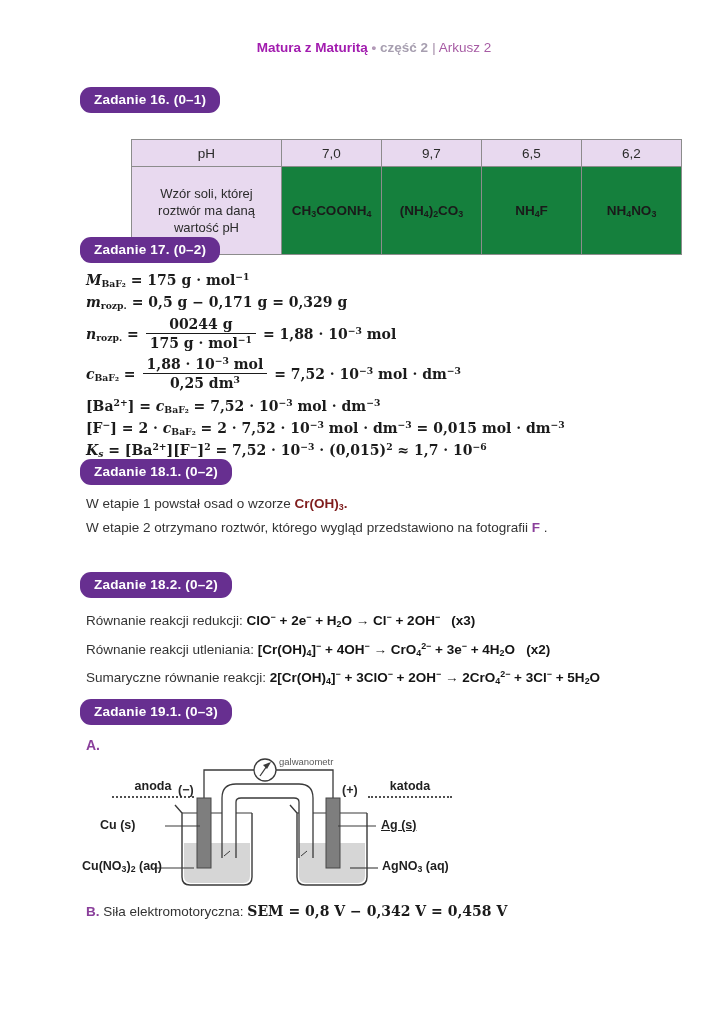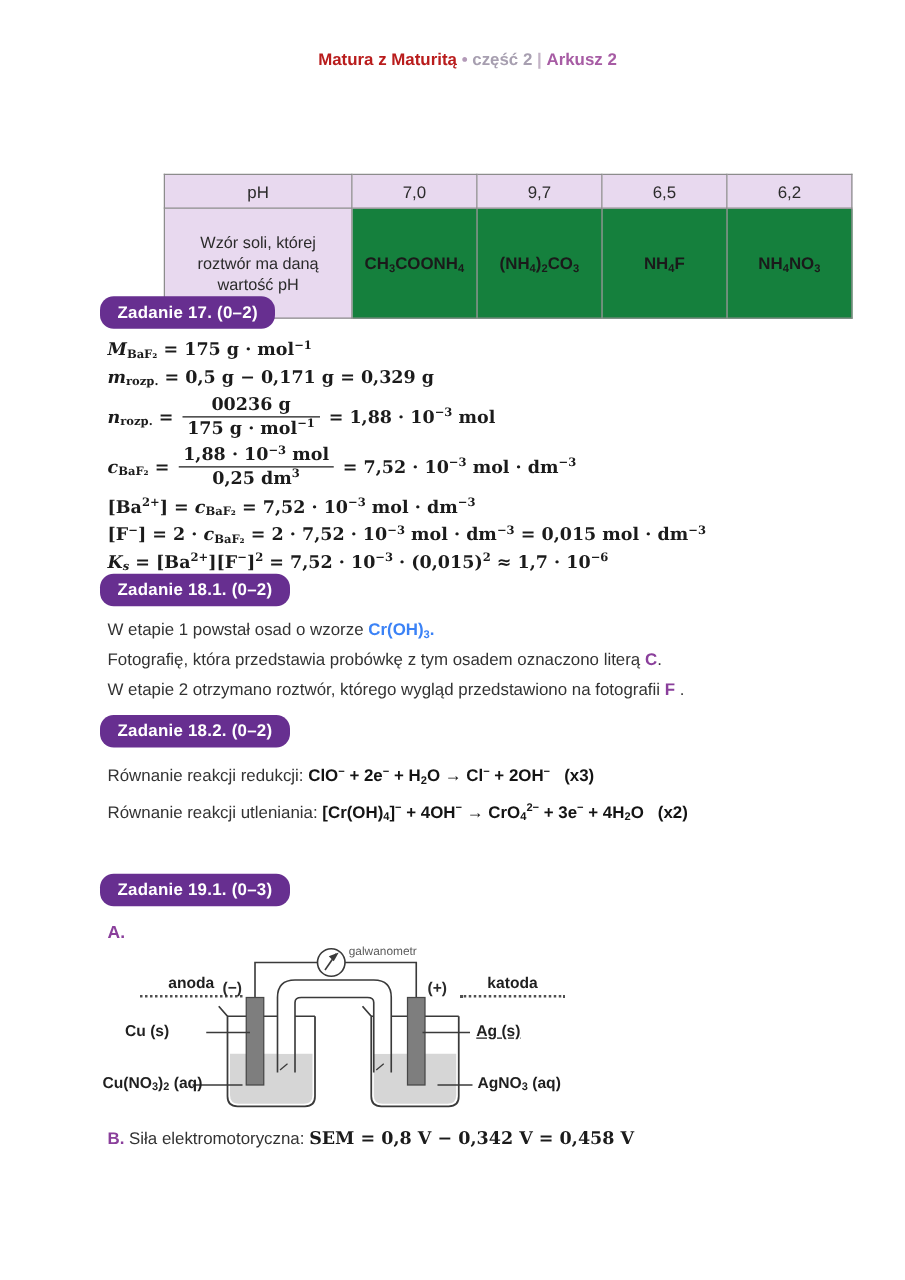--- a/index.html
+++ b/index.html
@@ -6,25 +6,25 @@
   html,body { background:#fff; }
   .page {
     position: relative; width: 724px; height: 1024px; margin: 0 auto;
     background: #fff; font-family: "Liberation Sans", sans-serif; color:#333;
     overflow: hidden;
   }
   .abs { position: absolute; }
 
   
   .header { top: 40px; left: 0; width: 100%; text-align: center; font-size: 13.5px; }
-  .header .brand { color:#b91c1c; font-weight: bold; margin-left: 24px; }
+  .header .brand { color:#a21caf; font-weight: bold; margin-left: 24px; }
   .header .dot   { color:#b39ab8; font-weight: bold; }
   .header .part  { color:#a79fb0; font-weight: bold; }
   .header .pipe  { color:#c3b3c6; font-weight: bold; }
-  .header .sheet { color:#a75ca4; font-weight: bold; margin-top: 43px; }
+  .header .sheet { color:#a75ca4; font-weight: normal; margin-top: 43px; }
 
   
   .badge {
     display:inline-block; background:#672f90; color:#fff; font-weight:bold;
     font-size:13.5px; padding:5px 14px 6px; border-radius:11px; letter-spacing:.2px;
   }
 
   
   table.phtab { border-collapse: collapse; font-size: 13.5px; color:#2b2b2b; }
   table.phtab td {
@@ -42,21 +42,21 @@
   .frac { display:inline-flex; flex-direction:column; text-align:center; }
   .frac .num { border-bottom:1.4px solid #1b1b1b; padding:0 4px 1px; }
   .frac .den { padding:1px 4px 0; }
   sub, sup { font-size:66%; line-height:0; }
   sup { vertical-align: 0.55em; }
   sub { vertical-align: -0.25em; }
 
   
   .para { font-size:13.5px; color:#333; }
   .para .row { line-height: 24px; }
-  .strongf { font-weight:bold; color:#3b82f6; }
+  .strongf { font-weight:bold; color:#7f1d1d; }
   .accent { color:#8a3f9b; font-weight:bold; }
 
   
   .eqs .row { line-height: 28.5px; white-space: nowrap; }
   .eq { font-weight:bold; color:#141414; }
 
   
   .serif-eq { font-family:"DejaVu Serif", serif; font-weight:bold; color:#1b1b1b; font-size:14px; }
 
   
@@ -74,20 +74,23 @@
 <div class="page">
 
   <div class="abs header">
     <span class="brand">Matura z Maturitą</span>
     <span class="dot">•</span>
     <span class="part">część 2</span>
     <span class="pipe">|</span>
     <span class="sheet">Arkusz 2</span>
   </div>
 
+  <div class="abs" style="left:80px; top:87px;">
+    <span class="badge">Zadanie 16. (0–1)</span>
+  </div>
 
   <table class="phtab abs" style="left:87px; top:139px;margin-left:44px;">
     <tbody>
         <tr>
       <td class="hdr c0">pH</td>
       <td class="hdr c1">7,0</td>
       <td class="hdr c2">9,7</td>
       <td class="hdr c3">6,5</td>
       <td class="hdr c4">6,2</td>
     </tr>
@@ -104,21 +107,21 @@
   <div class="abs" style="left:80px; top:237px;">
     <span class="badge">Zadanie 17. (0–2)</span>
   </div>
 
   <div class="abs math" style="left:86px; top:270px;">
     <div class="mline"><i>M</i><sub>BaF₂</sub> = 175 g · mol<sup>−1</sup></div>
     <div class="mline"><i>m</i><sub>rozp.</sub> = 0,5 g − 0,171 g = 0,329 g</div>
     <div class="fline">
       <span><i>n</i><sub>rozp.</sub> =</span>
       <span class="frac">
-        <span class="num">00236 g</span>
+        <span class="num">00244 g</span>
         <span class="den">175 g · mol<sup>−1</sup></span>
       </span>
       <span>= 1,88 · 10<sup>−3</sup> mol</span>
     </div>
     <div class="fline">
       <span><i>c</i><sub>BaF₂</sub> =</span>
       <span class="frac">
         <span class="num">1,88 · 10<sup>−3</sup> mol</span>
         <span class="den">0,25 dm<sup>3</sup></span>
       </span>
@@ -131,37 +134,37 @@
 
   <div class="abs" style="left:80px; top:459px;">
     <span class="badge">Zadanie 18.1. (0–2)</span>
   </div>
 
   <div class="abs para" style="left:86px; top:492px;">
     <div class="row">
       <span>W etapie 1 powstał osad o wzorze </span><span class="strongf">Cr(OH)<sub>3</sub>.</span>
     </div>
     <div class="row">
-      <span>Fotografię, która przedstawia probówkę z tym osadem oznaczono literą </span><span class="accent">C</span><span>.</span>
-    </div>
-    <div class="row">
       <span>W etapie 2 otrzymano roztwór, którego wygląd przedstawiono na fotografii </span><span class="accent">F</span><span> .</span>
     </div>
   </div>
 
   <div class="abs" style="left:80px; top:572px;">
     <span class="badge">Zadanie 18.2. (0–2)</span>
   </div>
 
   <div class="abs para eqs" style="left:86px; top:607px;">
     <div class="row">
       <span>Równanie reakcji redukcji: </span><span class="eq">ClO<sup>−</sup> + 2e<sup>−</sup> + H<sub>2</sub>O → Cl<sup>−</sup> + 2OH<sup>−</sup>&nbsp;&nbsp;&nbsp;(x3)</span>
     </div>
     <div class="row">
       <span>Równanie reakcji utleniania: </span><span class="eq">[Cr(OH)<sub>4</sub>]<sup>−</sup> + 4OH<sup>−</sup> → CrO<sub>4</sub><sup>2−</sup> + 3e<sup>−</sup> + 4H<sub>2</sub>O&nbsp;&nbsp;&nbsp;(x2)</span>
+    </div>
+    <div class="row">
+      <span>Sumaryczne równanie reakcji: </span><span class="eq">2[Cr(OH)<sub>4</sub>]<sup>−</sup> + 3ClO<sup>−</sup> + 2OH<sup>−</sup> → 2CrO<sub>4</sub><sup>2−</sup> + 3Cl<sup>−</sup> + 5H<sub>2</sub>O</span>
     </div>
   </div>
 
   <div class="abs" style="left:80px; top:699px;text-align:right;">
     <span class="badge">Zadanie 19.1. (0–3)</span>
   </div>
 
   <div class="abs accent" style="left:86px; top:737px; font-size:14px;">A.</div>
 
   <div class="abs diagram" style="left:80px; top:754px;">

